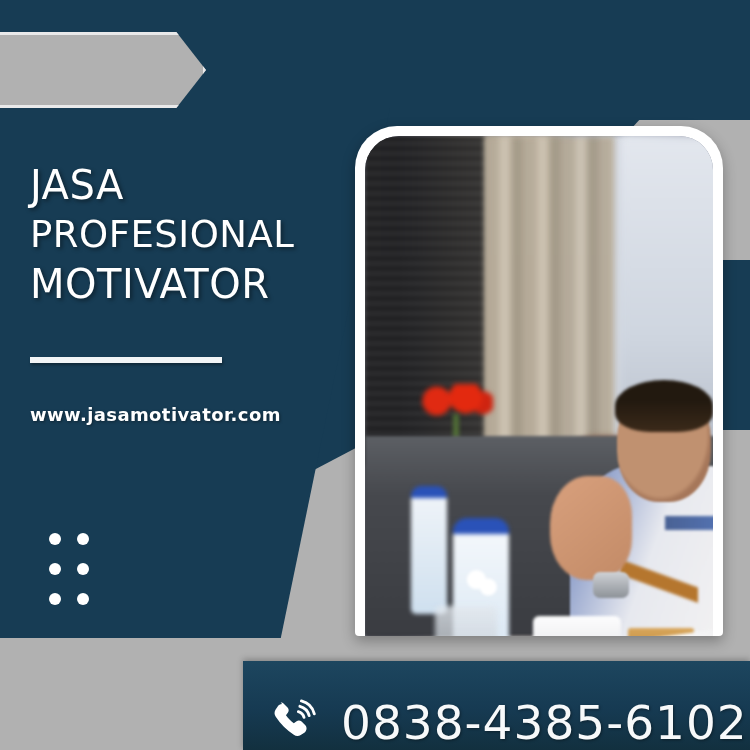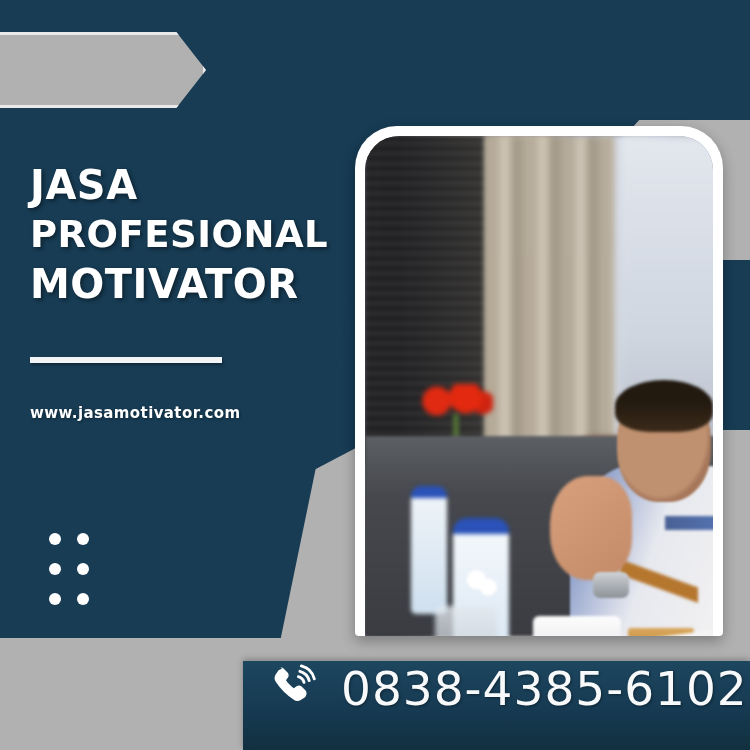--- a/index.html
+++ b/index.html
@@ -60,21 +60,21 @@
     box-shadow:3px 4px 7px rgba(0,0,0,.35);
   }
 
   
   .headline{
     position:absolute;
     left:30px; top:160px;
     width:330px;
     color:#ffffff;
     font-family:"DejaVu Sans", sans-serif;
-    font-weight:bold;
+    font-weight:normal;
     font-size:40px;
     line-height:1.28;
     letter-spacing:.5px;
     text-shadow:2px 2px 4px rgba(0,0,0,.45);
   }
   .headline .l{ display:block; white-space:nowrap; }
   .headline .l3{ font-size:37px; }
 
   
   .divider{
@@ -85,21 +85,21 @@
     box-shadow:1px 2px 3px rgba(0,0,0,.35);
   }
 
   
   .website{
     position:absolute;
     left:30px; top:404px;
     color:#ffffff;
     font-family:"DejaVu Sans", sans-serif;
     font-weight:bold;
-    font-size:15px;
+    font-size:18px;
     letter-spacing:.4px;
     text-shadow:1px 1px 3px rgba(0,0,0,.4);
   }
 
   
   .dot-grid{
     position:absolute;
     left:49px; top:533px;
     display:grid;
     grid-template-columns:repeat(2, 12px);
@@ -282,21 +282,21 @@
     filter:blur(1.4px);
     opacity:.8;
   }
 
   
   .phone-bar{
     position:absolute;
     left:243px; top:661px;
     width:507px; height:89px;
     background:linear-gradient(180deg,#1d465f 0%, #163a52 55%, #12303f 100%);
-    display:flex; align-items:flex-start;
+    display:flex; align-items:flex-end;
     padding-left:26px;
     box-shadow:0 -2px 6px rgba(0,0,0,.25);
   }
   .phone-icon{ width:54px; height:54px; flex:0 0 auto; }
   .phone-number{
     color:#f7f9fa;
     font-family:"DejaVu Sans", sans-serif;
     font-size:47px;
     letter-spacing:1px;
     margin-left:18px;

